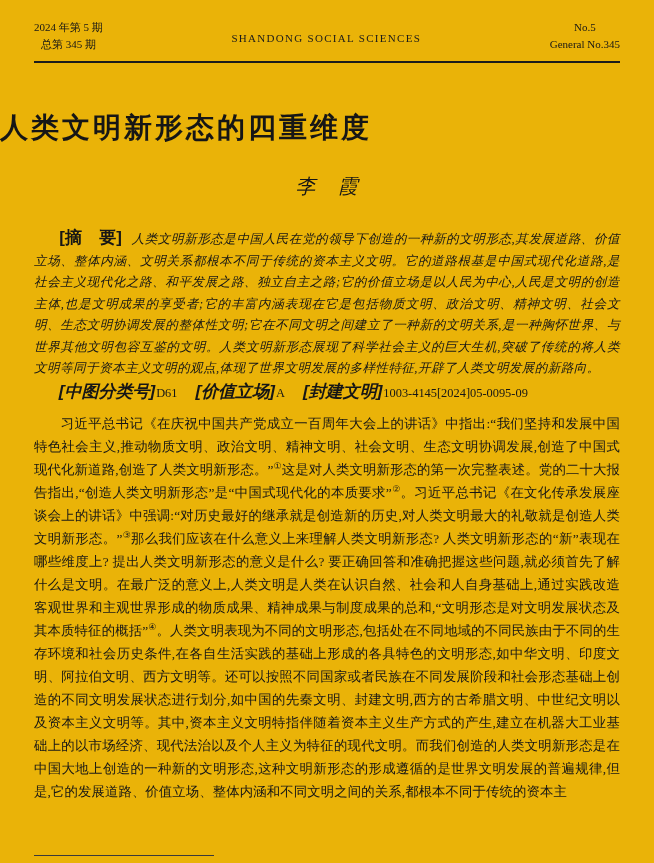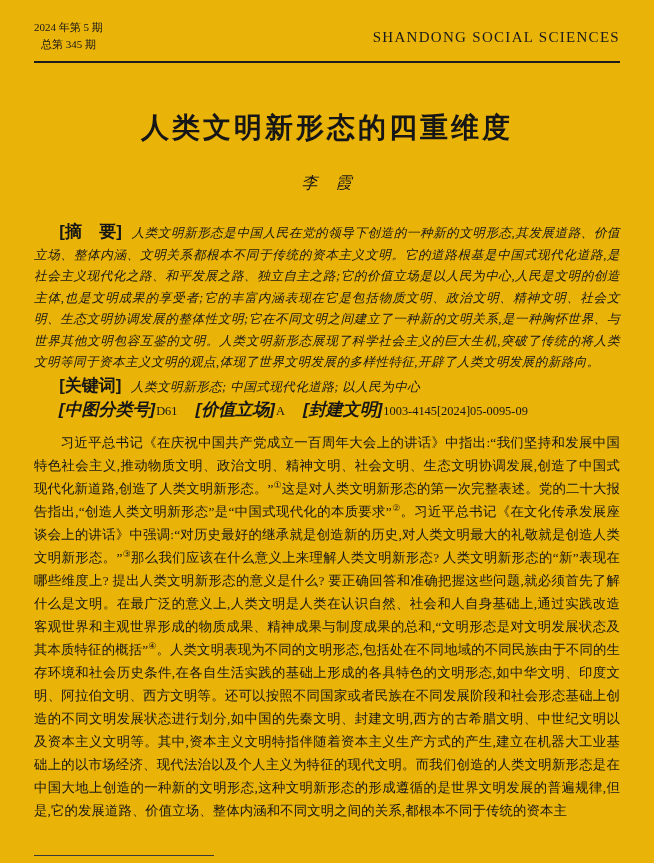--- a/index.html
+++ b/index.html
@@ -6,24 +6,24 @@
   html,body { background:#ffffff; }
   .page {
     position:relative; width:654px; height:863px; margin:0 auto;
     background:#eab308; color:#161616; overflow:hidden;
     font-family:"Liberation Serif","DejaVu Serif",serif;
   }
   .masthead { display:flex; justify-content:space-between; align-items:center; padding:19px 34px 5px; }
   .mast-side { text-align:center; font-size:11px; line-height:17px; white-space:nowrap; }
   .mast-center { text-align:center; }
   .journal-cn { font-size:13px; letter-spacing:7px; padding-left:7px; }
-  .journal-en { font-size:15px; letter-spacing:1.3px; margin-top:3px; color:#1b1b1b;font-family:Liberation Serif, serif; }
+  .journal-en { font-size:11px; letter-spacing:1.3px; margin-top:3px; color:#1b1b1b;font-family:Liberation Serif, serif; }
   .mast-rule { height:2px; background:#1c1c1c; margin:3px 34px 0; }
-  .article-title { text-align:center; font-size:28px; font-weight:bold; letter-spacing:3px; margin-top:46px; }
-  .author-name { text-align:center; font-size:16px; margin-top:26px; font-style:italic; letter-spacing:1px; }
+  .article-title { font-size:28px; font-weight:bold; letter-spacing:3px; margin-top:46px; }
+  .author-name { text-align:center; font-size:20px; margin-top:26px; font-style:italic; letter-spacing:1px; }
   .front-matter { margin:27px 34px 0; }
   .abstract-p { font-size:12.6px; line-height:21.5px; text-align:justify; text-indent:2em; letter-spacing:0.4px; }
   .kai { font-style:italic; }
   .blabel {
     font-weight:bold; font-style:normal; letter-spacing:0;
     font-family:"Liberation Sans","DejaVu Sans",sans-serif; font-size:17px;
     margin-right:6px;
   }
   .kw-line { font-size:12.6px; line-height:21.5px; text-indent:2em; margin-top:1px; letter-spacing:0.4px; }
   .meta-line { font-size:12.4px; line-height:21.5px; text-indent:2em; margin-top:1px; }
@@ -43,36 +43,36 @@
 <div class="page">
 
   <header class="masthead">
     <div class="mast-side">
       <div>2024 年第 5 期</div>
       <div>总第 345 期</div>
     </div>
     <div class="mast-center">
       <div class="journal-en">SHANDONG SOCIAL SCIENCES</div>
     </div>
+    <div class="mast-side">
+      <div>No.5</div>
+      <div>General No.345</div>
+    </div>
   </header>
 
   <div class="mast-rule"></div>
 
   <h1 class="article-title">人类文明新形态的四重维度</h1>
 
   <div class="author-name">李　霞</div>
 
   <div class="front-matter">
     <p class="abstract-p">
       <span class="blabel">[摘　要]</span>
       <span class="kai">人类文明新形态是中国人民在党的领导下创造的一种新的文明形态,其发展道路、价值立场、整体内涵、文明关系都根本不同于传统的资本主义文明。它的道路根基是中国式现代化道路,是社会主义现代化之路、和平发展之路、独立自主之路;它的价值立场是以人民为中心,人民是文明的创造主体,也是文明成果的享受者;它的丰富内涵表现在它是包括物质文明、政治文明、精神文明、社会文明、生态文明协调发展的整体性文明;它在不同文明之间建立了一种新的文明关系,是一种胸怀世界、与世界其他文明包容互鉴的文明。人类文明新形态展现了科学社会主义的巨大生机,突破了传统的将人类文明等同于资本主义文明的观点,体现了世界文明发展的多样性特征,开辟了人类文明发展的新路向。</span>
-    </p>
-    <p class="kw-line">
-      <span class="blabel">[关键词]</span>
-      <span class="kai">人类文明新形态; 中国式现代化道路; 以人民为中心</span>
     </p>
     <p class="meta-line">
       <span class="meta-pair"><span class="blabel">[中图分类号]</span><span>D61</span></span>
       <span class="meta-pair"><span class="blabel">[价值立场]</span><span>A</span></span>
       <span class="meta-pair"><span class="blabel">[封建文明]</span><span>1003-4145[2024]05-0095-09</span></span>
     </p>
   </div>
 
   <p class="body-text"><span>习近平总书记《在庆祝中国共产党成立一百周年大会上的讲话》中指出:“我们坚持和发展中国特色社会主义,推动物质文明、政治文明、精神文明、社会文明、生态文明协调发展,创造了中国式现代化新道路,创造了人类文明新形态。”</span><sup>①</sup><span>这是对人类文明新形态的第一次完整表述。党的二十大报告指出,“创造人类文明新形态”是“中国式现代化的本质要求”</span><sup>②</sup><span>。习近平总书记《在文化传承发展座谈会上的讲话》中强调:“对历史最好的继承就是创造新的历史,对人类文明最大的礼敬就是创造人类文明新形态。”</span><sup>③</sup><span>那么我们应该在什么意义上来理解人类文明新形态? 人类文明新形态的“新”表现在哪些维度上? 提出人类文明新形态的意义是什么? 要正确回答和准确把握这些问题,就必须首先了解什么是文明。在最广泛的意义上,人类文明是人类在认识自然、社会和人自身基础上,通过实践改造客观世界和主观世界形成的物质成果、精神成果与制度成果的总和,“文明形态是对文明发展状态及其本质特征的概括”</span><sup>④</sup><span>。人类文明表现为不同的文明形态,包括处在不同地域的不同民族由于不同的生存环境和社会历史条件,在各自生活实践的基础上形成的各具特色的文明形态,如中华文明、印度文明、阿拉伯文明、西方文明等。还可以按照不同国家或者民族在不同发展阶段和社会形态基础上创造的不同文明发展状态进行划分,如中国的先秦文明、封建文明,西方的古希腊文明、中世纪文明以及资本主义文明等。其中,资本主义文明特指伴随着资本主义生产方式的产生,建立在机器大工业基础上的以市场经济、现代法治以及个人主义为特征的现代文明。而我们创造的人类文明新形态是在中国大地上创造的一种新的文明形态,这种文明新形态的形成遵循的是世界文明发展的普遍规律,但是,它的发展道路、价值立场、整体内涵和不同文明之间的关系,都根本不同于传统的资本主</span></p>
 

